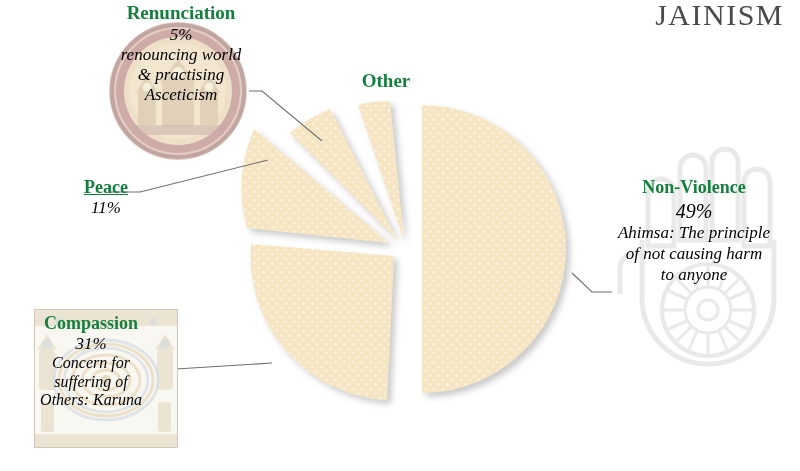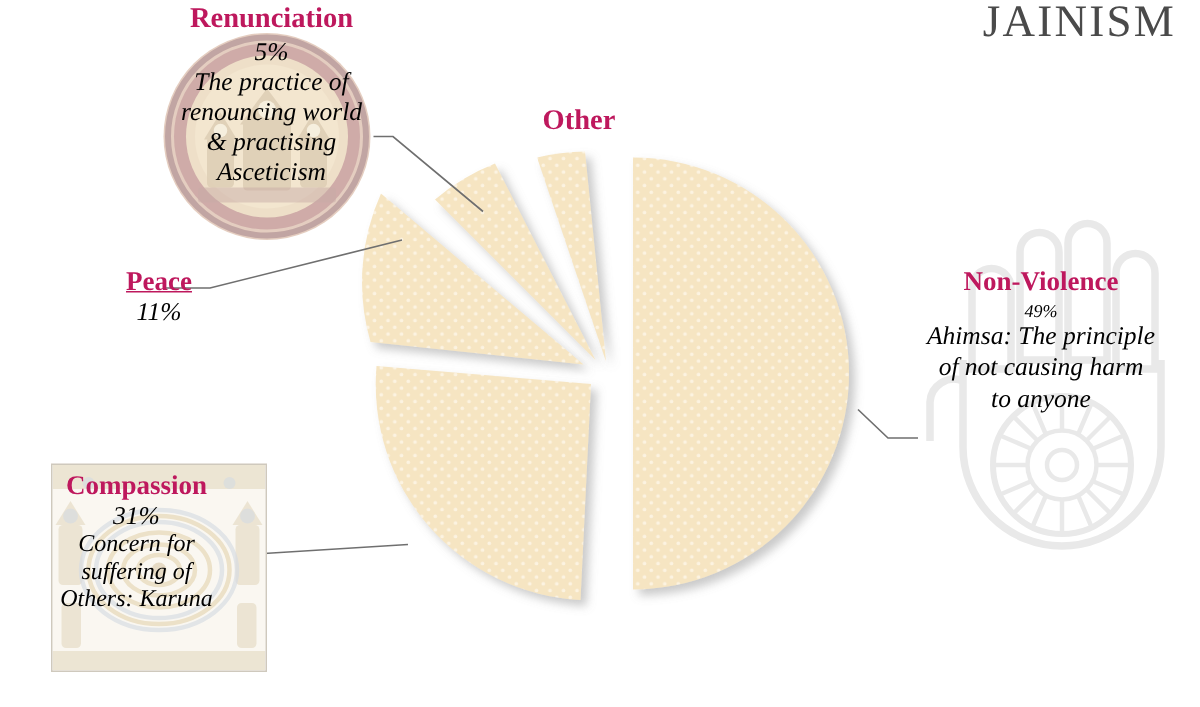--- a/index.html
+++ b/index.html
@@ -53,21 +53,21 @@
 
   
   .callout {
     position: absolute;
     text-align: center;
     line-height: 1.17;
     color: #000000;
   }
   .callout .cal-title {
     font-weight: bold;
-    color: #be185d;
+    color: #15803d;
     white-space: nowrap;
   }
   .callout .cal-pct {
     font-style: italic;
   }
   .callout .cal-desc {
     font-style: italic;
   }
 
   
@@ -113,21 +113,21 @@
   #callout-other .cal-title { font-size: 19px; }
 
   
   #callout-nonviolence {
     left: 588px;
     top: 177px;
     width: 212px;
     font-size: 17px;
   }
   #callout-nonviolence .cal-title { font-size: 18px; margin-bottom: 2px; }
-  #callout-nonviolence .cal-pct { font-size: 12px; text-align: center; }
+  #callout-nonviolence .cal-pct { font-size: 20px; text-align: center; }
   #callout-nonviolence .cal-desc { font-size: 17px; line-height: 1.22; }
 
   
   #callout-compassion-box {
     position: absolute;
     left: 34px;
     top: 309px;
     width: 142px;
     height: 137px;
     border: 1px solid #cfc9bd;
@@ -291,21 +291,20 @@
         <ellipse cx="71" cy="70" rx="24" ry="17"></ellipse>
         <ellipse cx="71" cy="70" rx="14" ry="10"></ellipse>
       </g>
       <circle cx="71" cy="70" r="5" fill="#b8955a" opacity="0.8"></circle>
     </svg>
   </div>
 
   <div class="callout" id="callout-renunciation">
     <div class="cal-title">Renunciation</div>
     <div class="cal-pct">5%</div>
-    <div class="cal-desc nowrapline">The practice of</div>
     <div class="cal-desc nowrapline">renouncing world</div>
     <div class="cal-desc nowrapline">&amp; practising</div>
     <div class="cal-desc nowrapline">Asceticism</div>
   </div>
 
   <div class="callout" id="callout-peace">
     <div class="cal-title">Peace</div>
     <div class="cal-pct">11%</div>
   </div>
 

